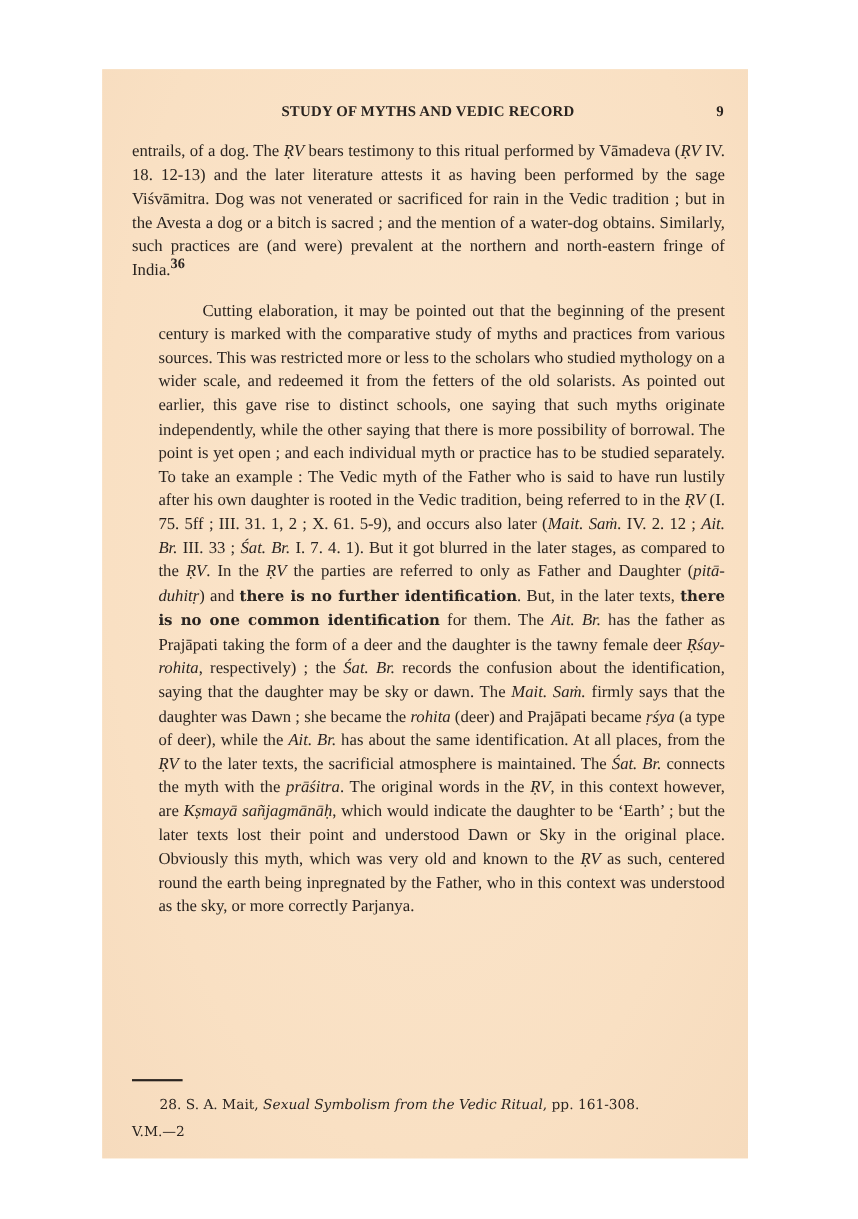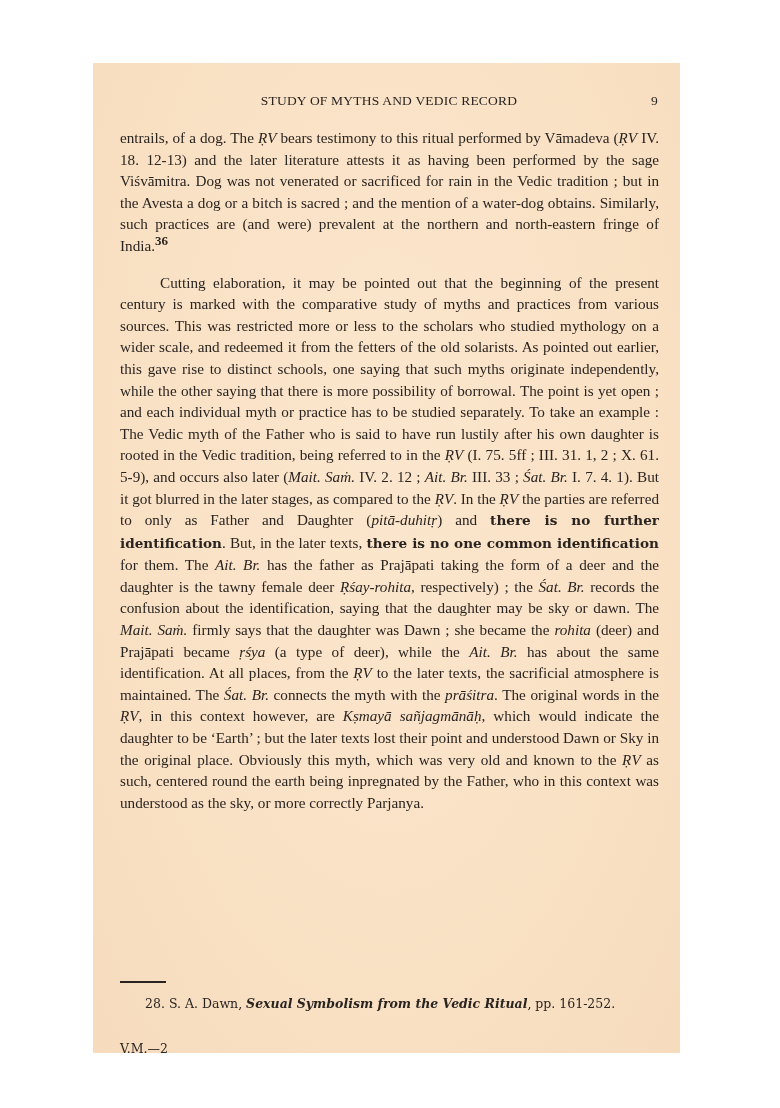--- a/index.html
+++ b/index.html
@@ -25,20 +25,21 @@
       font-family: "Liberation Serif", "DejaVu Serif", serif;
     }
     .running-head {
       position: absolute;
       left: 27px;
       right: 22px;
       top: 30px;
       height: 20px;
       font-size: 13.5px;
       letter-spacing: 0.2px;
+      font-weight: bold;
     }
     .running-head .title {
       position: absolute;
       left: 0;
       right: 0;
       text-align: center;
       top: 0;
     }
     .running-head .pnum {
       position: absolute;
@@ -53,20 +54,21 @@
       font-size: 15.2px;
       line-height: 21.6px;
       text-align: justify;
     }
     .body-text p {
       margin: 0;
     }
     .body-text p + p {
       margin-top: 15px;
       text-indent: 40px;
+      margin-left: 24px;
     }
     .body-text i { }
     .body-text b {
       font-weight: bold;
       font-family: "DejaVu Serif", serif;
       font-size: 13.6px;
     }
     sup {
       font-size: 13px;
       line-height: 0;
@@ -81,25 +83,25 @@
       background: #2a2420;
     }
     .footnote {
       position: absolute;
       left: 52px;
       top: 933px;
       font-size: 12.5px;
       font-family: "DejaVu Serif", serif;
       white-space: nowrap;
     }
-    .footnote i { font-style: italic; font-weight: bold; }
+    .footnote i { font-style: italic; }
     .signature {
       position: absolute;
       left: 27px;
-      top: 978px;
+      top: 958px;
       font-size: 12.5px;
       font-family: "DejaVu Serif", serif;
     }
   </style>
 </head>
 <body>
 
 <div class="page">
   <div class="running-head">
     <span class="title">STUDY OF MYTHS AND VEDIC RECORD</span>
@@ -107,18 +109,18 @@
   </div>
 
   <div class="body-text">
     <p><span>entrails, of a dog.  The </span><i>ṚV</i><span> bears testimony to this ritual performed by Vāmadeva (</span><i>ṚV</i><span> IV. 18. 12-13) and the later literature attests it as having been performed by the sage Viśvāmitra.  Dog was not venerated or sacrificed for rain in the Vedic tradition ; but in the Avesta a dog or a bitch is sacred ; and the mention of a water-dog obtains. Similarly, such practices are (and were) prevalent at the northern and north-eastern fringe of India.</span><sup>36</sup></p>
     <p><span>Cutting elaboration, it may be pointed out that the beginning of the present century is marked with the comparative study of myths and practices from various sources.  This was restricted more or less to the scholars who studied mythology on a wider scale, and redeemed it from the fetters of the old solarists.  As pointed out earlier, this gave rise to distinct schools, one saying that such myths originate independently, while the other saying that there is more possibility of borrowal.  The point is yet open ; and each individual myth or practice has to be studied separately.  To take an example :  The Vedic myth of the Father who is said to have run lustily after his own daughter is rooted in the Vedic tradition, being referred to in the </span><i>ṚV</i><span> (I. 75. 5ff ; III. 31. 1, 2 ; X. 61. 5-9), and occurs also later (</span><i>Mait. Saṁ.</i><span> IV. 2. 12 ; </span><i>Ait. Br.</i><span> III. 33 ; </span><i>Śat. Br.</i><span> I. 7. 4. 1).  But it got blurred in the later stages, as compared to the </span><i>ṚV</i><span>.  In the </span><i>ṚV</i><span> the parties are referred to only as Father and Daughter (</span><i>pitā-duhitṛ</i><span>) and </span><b>there is no further identification</b><span>.  But, in the later texts, </span><b>there is no one common identification</b><span> for them.  The </span><i>Ait. Br.</i><span> has the father as Prajāpati taking the form of a deer and the daughter is the tawny female deer </span><i>Ṛśay-rohita</i><span>, respectively) ; the </span><i>Śat. Br.</i><span> records the confusion about the identification, saying that the daughter may be sky or dawn. The </span><i>Mait. Saṁ.</i><span> firmly says that the daughter was Dawn ; she became the </span><i>rohita</i><span> (deer) and Prajāpati became </span><i>ṛśya</i><span> (a type of deer), while the </span><i>Ait. Br.</i><span> has about the same identification.  At all places, from the </span><i>ṚV</i><span> to the later texts, the sacrificial atmosphere is maintained.  The </span><i>Śat. Br.</i><span> connects the myth with the </span><i>prāśitra</i><span>.  The original words in the </span><i>ṚV</i><span>, in this context however, are </span><i>Kṣmayā sañjagmānāḥ</i><span>, which would indicate the daughter to be ‘Earth’ ; but the later texts lost their point and understood Dawn or Sky in the original place. Obviously this myth, which was very old and known to the </span><i>ṚV</i><span> as such, centered round the earth being inpregnated by the Father, who in this context was understood as the sky, or more correctly Parjanya.</span></p>
   </div>
 
   <div class="fn-rule"></div>
   <div class="footnote">
     <span>28.</span>
-    <span>S. A. Dawn,</span>
-    <i>Sexual Symbolism from the Vedic Ritual</i><span>, pp. 161-252.</span>
+    <span>S. A. Mait,</span>
+    <i>Sexual Symbolism from the Vedic Ritual</i><span>, pp. 161-308.</span>
   </div>
 
   <div class="signature">V.M.—2</div>
 </div>
 
 </body></html>

